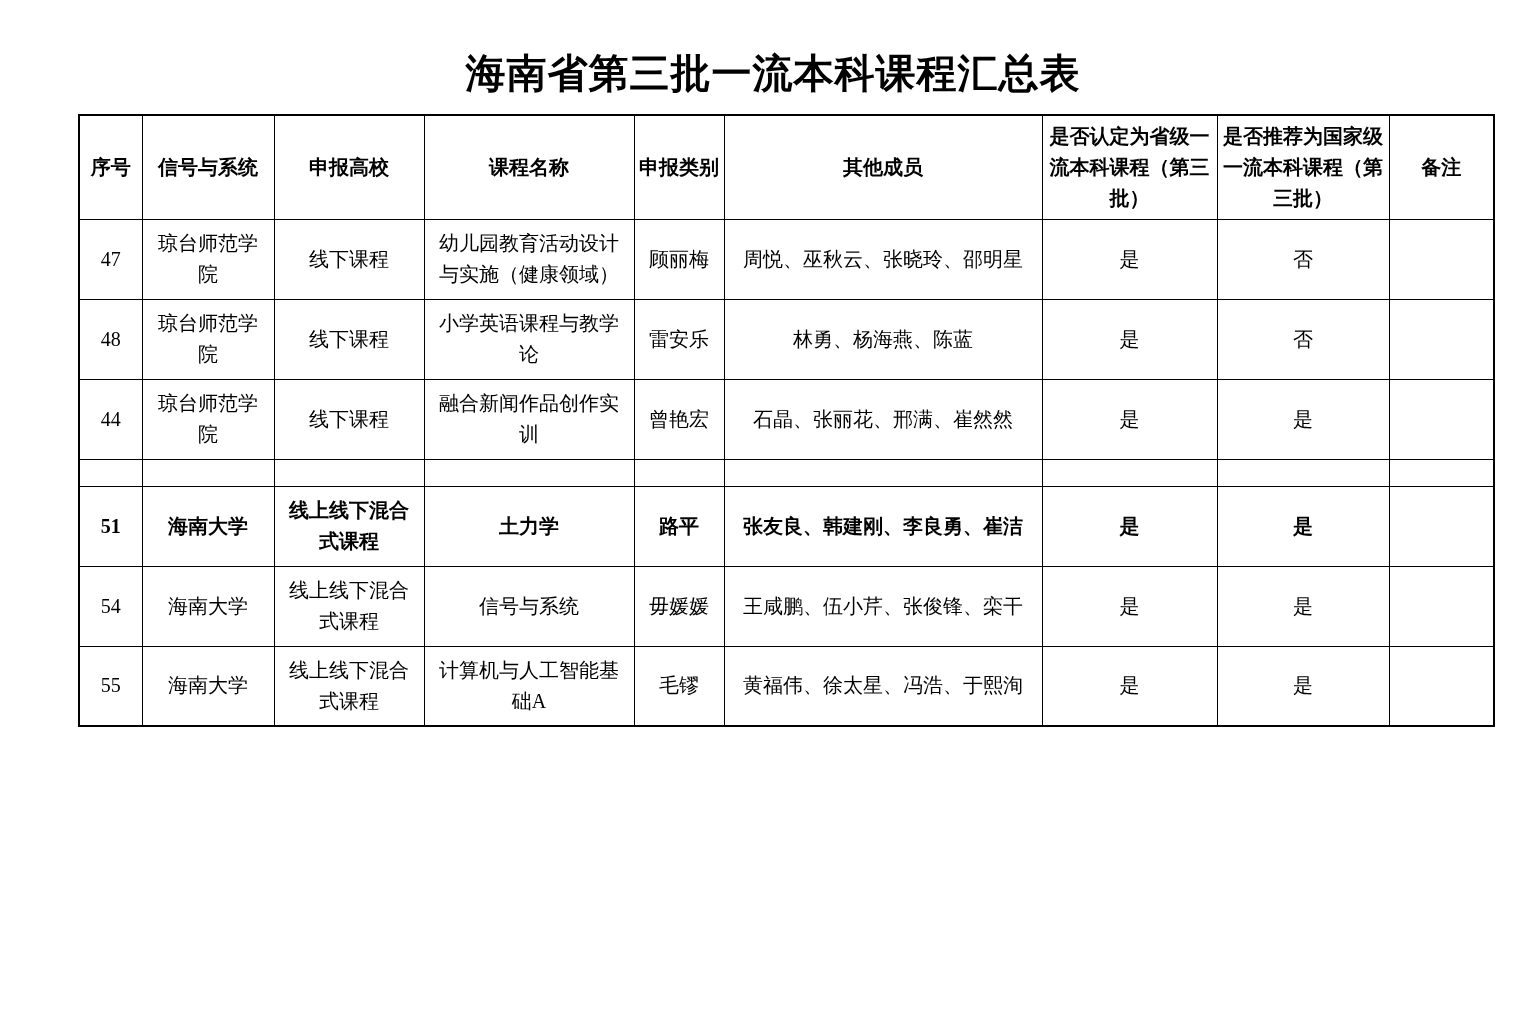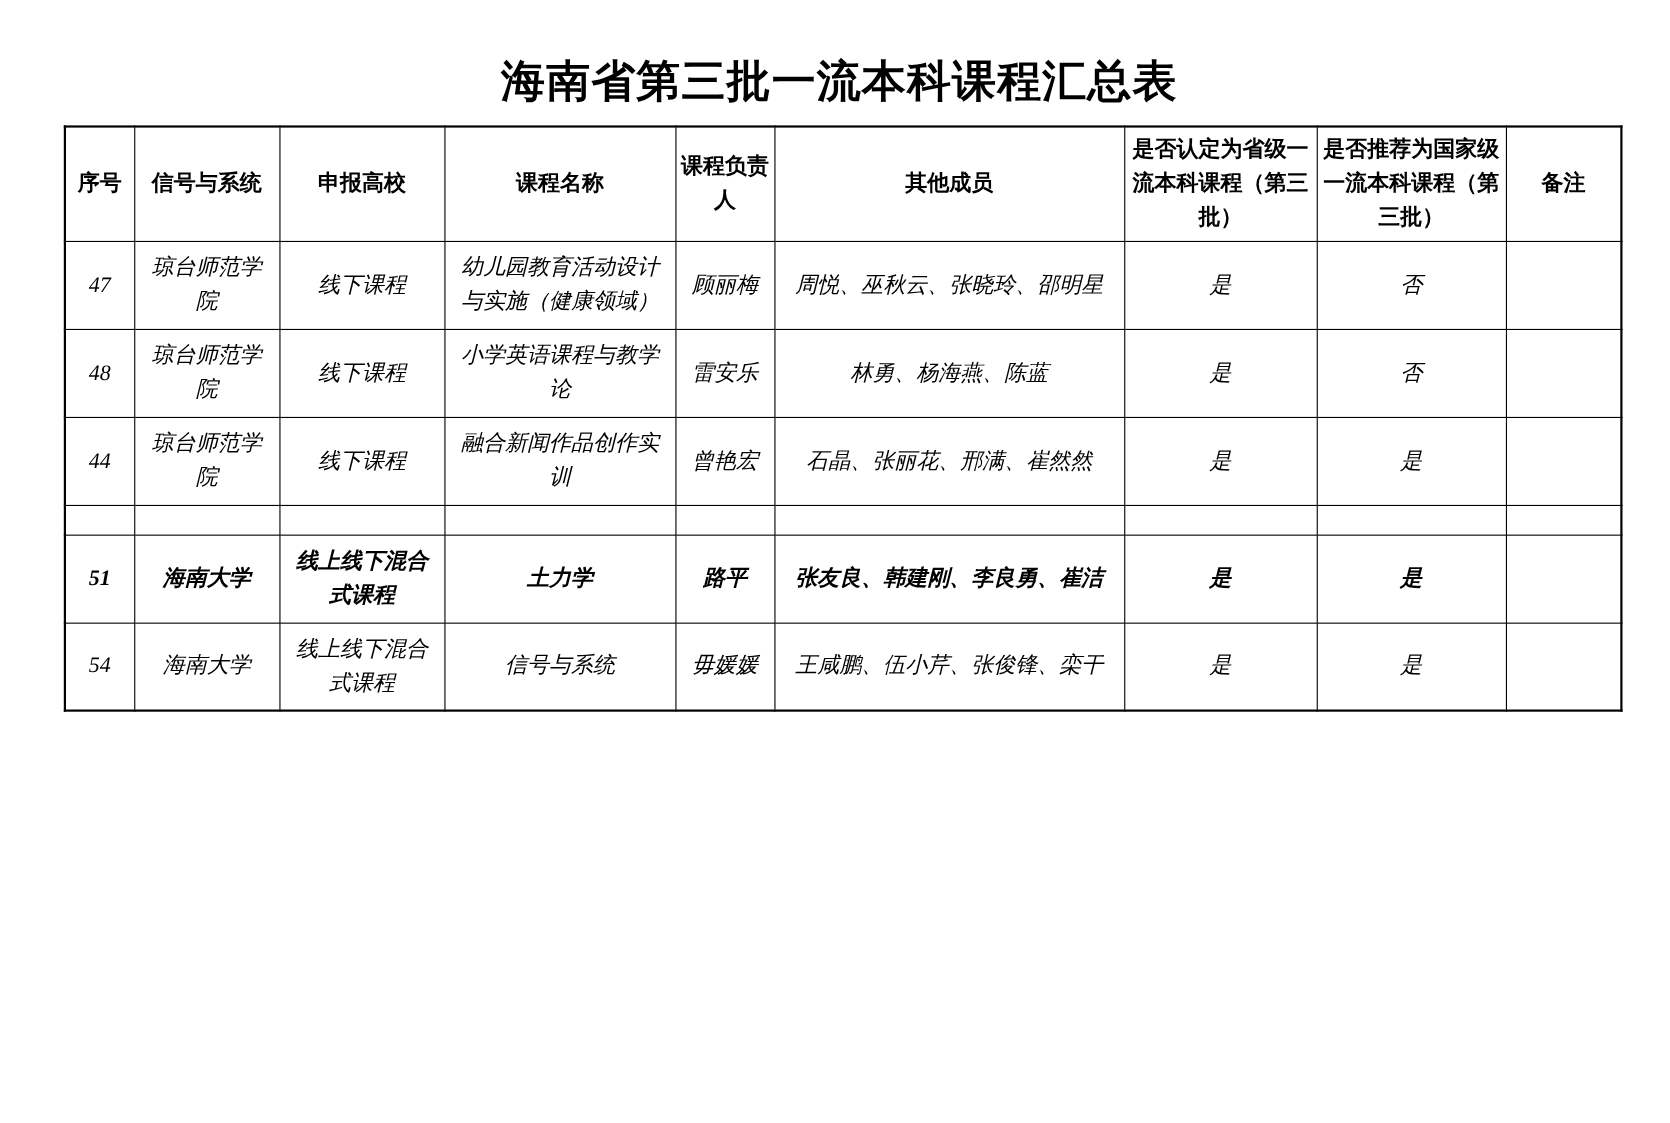--- a/index.html
+++ b/index.html
@@ -7,21 +7,21 @@
   body {
     width: 1518px;
     height: 1021px;
     font-family: "Liberation Serif", "DejaVu Serif", serif;
     color: #000000;
     overflow: hidden;
   }
   .page {
     width: 1518px;
     height: 1021px;
-    padding: 50px 50px 0 58px;
+    padding: 50px 50px 0 78px;
   }
   .doc-title {
     text-align: center;
     font-size: 40px;
     font-weight: bold;
     letter-spacing: 1px;
     margin-bottom: 16px;
     line-height: 1.2;
   }
   table.course-table {
@@ -42,21 +42,21 @@
   }
   table.course-table th {
     font-weight: bold;
     height: 104px;
     padding: 4px 4px;
   }
   table.course-table td {
     padding: 6px 8px;
     font-weight: normal;
   }
-  tbody tr.data-row { height: 80px; font-style: italic; }
+  tbody tr.data-row { height: 80px; }
   tbody tr.empty-row { height: 27px; }
   tbody tr.empty-row td { padding: 0; }
   tbody tr.bold-row td { font-weight: bold; }
   
   col.c-seq      { width: 63px; }
   col.c-school   { width: 132px; }
   col.c-category { width: 150px; }
   col.c-course   { width: 210px; }
   col.c-leader   { width: 90px; }
   col.c-members  { width: 318px; }
@@ -81,21 +81,21 @@
       <col class="c-prov">
       <col class="c-natl">
       <col class="c-remark">
     </colgroup>
     <thead>
       <tr>
         <th>序号</th>
         <th>信号与系统</th>
         <th>申报高校</th>
         <th>课程名称</th>
-        <th>课程负责人</th>
+        <th>申报类别</th>
         <th>其他成员</th>
         <th>是否认定为省级一流本科课程（第三批）</th>
         <th>是否推荐为国家级一流本科课程（第三批）</th>
         <th>备注</th>
       </tr>
     </thead>
     <tbody id="table-body">
         <tr class="data-row">
           <td>47</td>
           <td>琼台师范学院</td>
@@ -155,15 +155,26 @@
           <td>54</td>
           <td>海南大学</td>
           <td>线上线下混合式课程</td>
           <td>信号与系统</td>
           <td>毋媛媛</td>
           <td>王咸鹏、伍小芹、张俊锋、栾干</td>
           <td>是</td>
           <td>是</td>
           <td></td>
         </tr>
+        <tr class="data-row">
+          <td>55</td>
+          <td>海南大学</td>
+          <td>线上线下混合式课程</td>
+          <td>计算机与人工智能基础A</td>
+          <td>毛镠</td>
+          <td>黄福伟、徐太星、冯浩、于熙洵</td>
+          <td>是</td>
+          <td>是</td>
+          <td></td>
+        </tr>
       </tbody>
   </table>
 </div>
 
 </body></html>

